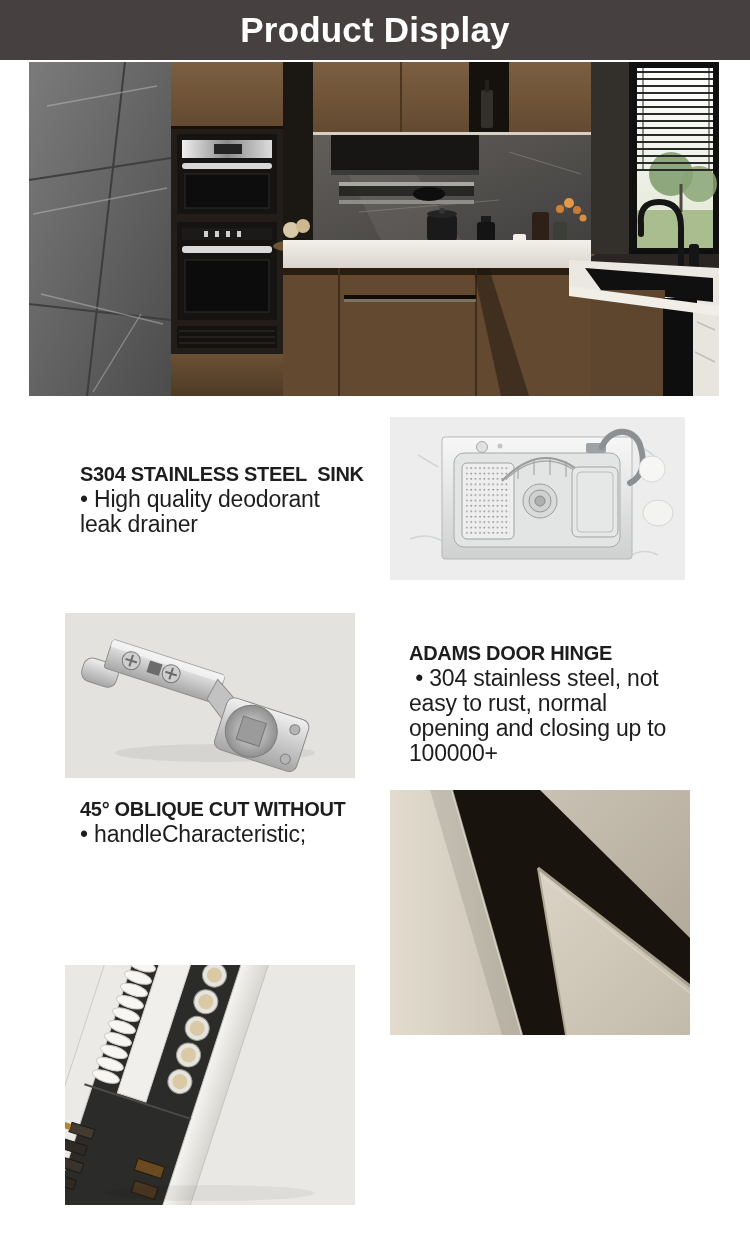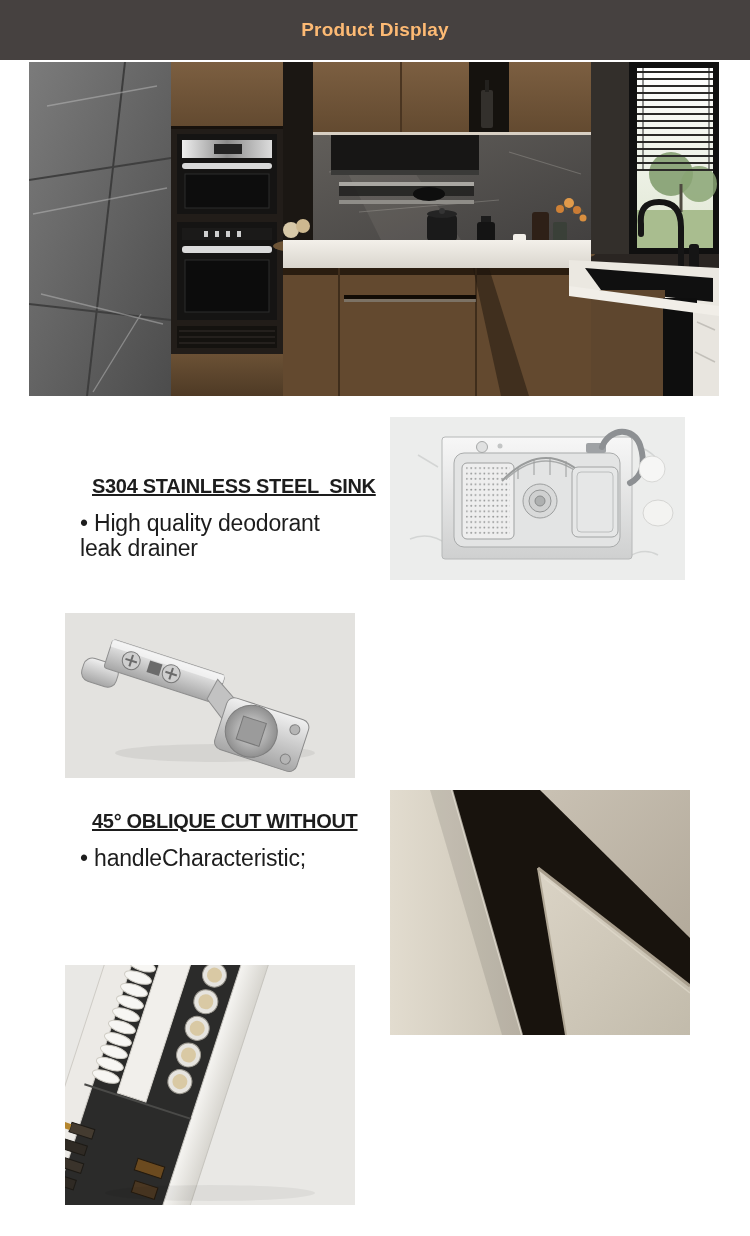--- a/index.html
+++ b/index.html
@@ -4,27 +4,27 @@
 <style>
   html,body { margin:0; padding:0; background:#ffffff; }
   .page {
     position:relative; width:750px; height:1236px; background:#ffffff;
     font-family:"Liberation Sans", sans-serif; color:#1d1d1d; overflow:hidden;
   }
   .header {
     position:absolute; left:0; top:0; width:750px; height:60px;
     background:#464140; display:flex; align-items:center; justify-content:center;
   }
-  .header h1 { margin:0; color:#fdba74; font-size:19px; font-weight:700; letter-spacing:.2px; }
+  .header h1 { margin:0; color:#ffffff; font-size:35px; font-weight:700; letter-spacing:.2px; }
   .imgbox { position:absolute; }
   .imgbox svg { display:block; width:100%; height:100%; }
   .hero { position:absolute; left:29px; top:62px; width:690px; height:334px; }
   .hero svg { display:block; width:100%; height:100%; }
   .txt { position:absolute; }
-  .txt h2 { font-size:20px; font-weight:700; margin:12px; line-height:25px; white-space:pre; letter-spacing:-.3px;text-decoration:underline; }
+  .txt h2 { font-size:20px; font-weight:700; margin:0; line-height:25px; white-space:pre; letter-spacing:-.3px; }
   .txt p  { font-size:23px; margin:0; line-height:25px; letter-spacing:-.2px; white-space:pre-wrap; }
   .s1-txt { left:80px;  top:462px; width:268px; }
   .s1-img { left:390px; top:417px; width:295px; height:163px; }
   .s2-img { left:65px;  top:613px; width:290px; height:165px; }
   .s2-txt { left:409px; top:641px; width:280px; }
   .s3-txt { left:80px;  top:797px; width:272px; }
   .s3-img { left:390px; top:790px; width:300px; height:245px; }
   .s4-img { left:65px;  top:965px; width:290px; height:240px; }
   .s4-txt { left:398px; top:1056px; width:278px; }
   .s4-txt h2 { line-height:27px; }
@@ -237,20 +237,24 @@
         <path d="M60,15 h12 M66,9 v12" stroke="#6b6b6b" stroke-width="2"></path>
         <rect x="42" y="9" width="13" height="12" fill="#6b6b6b"></rect>
         <polygon points="112,6 142,24 134,46 108,28" fill="#c2c2c2" stroke="#8f8f8f"></polygon>
         <rect x="128" y="18" width="86" height="54" rx="8" fill="url(#mSteel)" stroke="#8a8a8a"></rect>
         <circle cx="160" cy="45" r="26" fill="url(#cupG)" stroke="#7d7d7d"></circle>
         <rect x="148" y="33" width="24" height="24" fill="#9b9b9b" stroke="#777"></rect>
         <circle cx="201" cy="30" r="5" fill="#b5b5b5" stroke="#7f7f7f"></circle>
         <circle cx="201" cy="61" r="5" fill="#b5b5b5" stroke="#7f7f7f"></circle>
       </g>
     </svg>
+  </div>
+  <div class="txt s2-txt">
+    <h2>ADAMS DOOR HINGE</h2>
+    <p> • 304 stainless steel, not easy to rust, normal opening and closing up to 100000+</p>
   </div>
 
   <div class="txt s3-txt">
     <h2>45° OBLIQUE CUT WITHOUT</h2>
     <p>• handleCharacteristic;</p>
   </div>
   <div class="imgbox s3-img">
     <svg viewBox="0 0 300 245" preserveAspectRatio="none">
       <defs>
         <linearGradient id="creamL" x1="0" y1="0" x2="1" y2="0">

